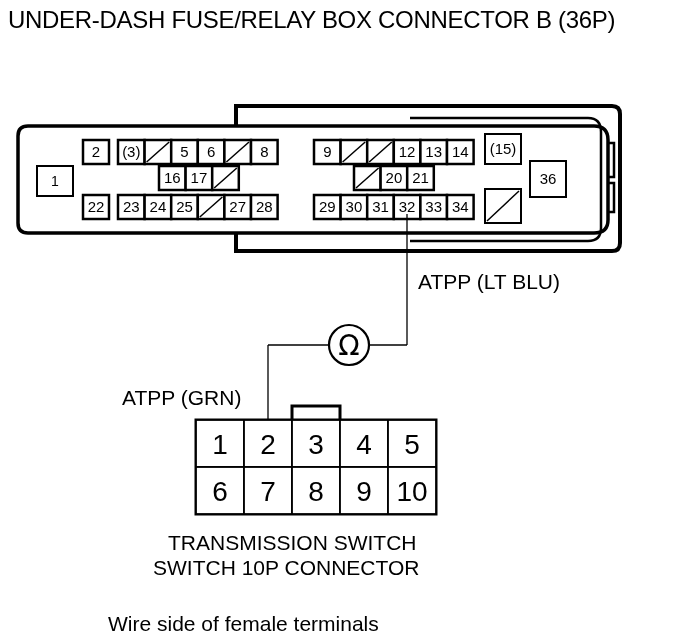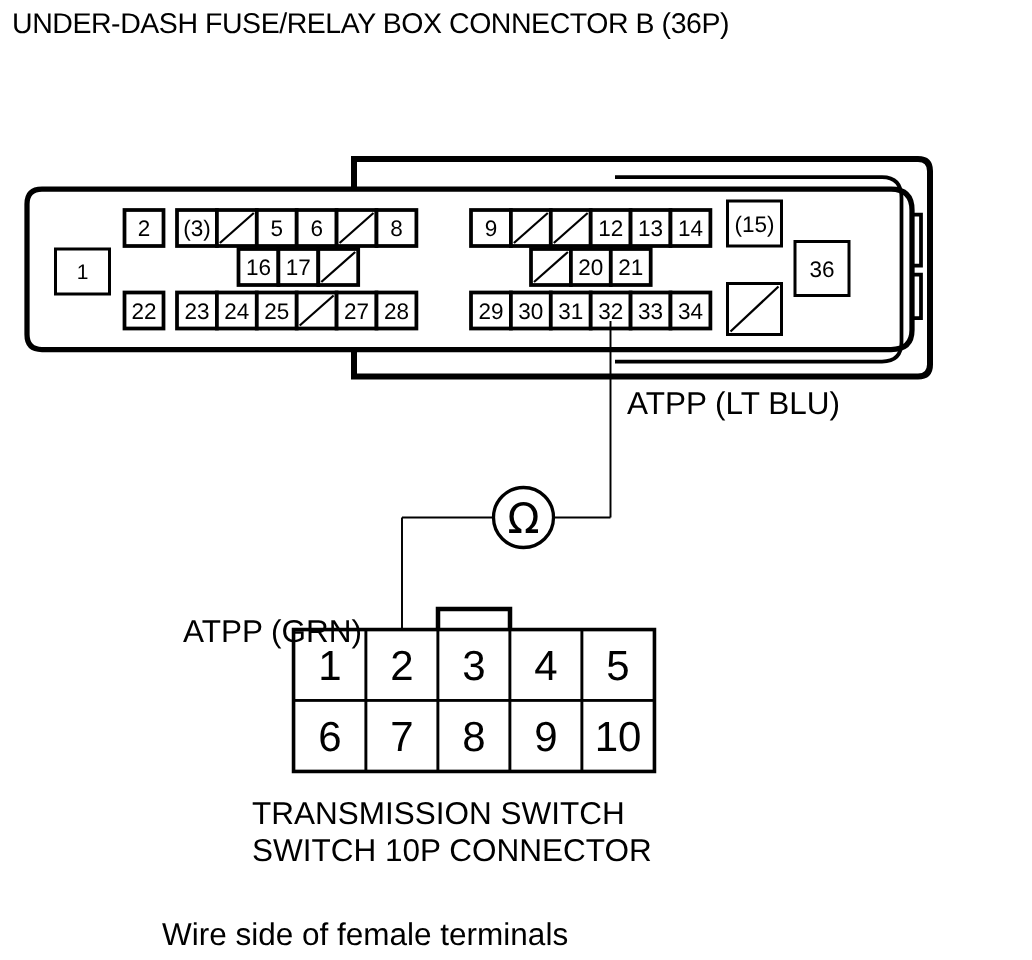--- a/index.html
+++ b/index.html
@@ -1,19 +1,19 @@
 <!DOCTYPE html>
 <html><head>
   <meta charset="utf-8">
   <style>
     html, body { margin: 0; padding: 0; background: #ffffff; }
     body { width: 688px; height: 640px; position: relative; overflow: hidden;
            font-family: "Liberation Sans", sans-serif; color: #000; }
     .abs { position: absolute; }
-    .title { left: 8px; top: 6px; font-size: 19px; letter-spacing: -0.3px; white-space: nowrap; }
+    .title { left: 8px; top: 6px; font-size: 24px; letter-spacing: -0.3px; white-space: nowrap; }
     svg { position: absolute; left: 0; top: 0; }
     .lbl { font-size: 21px; white-space: nowrap; }
     .pin text { font-family: "Liberation Sans", sans-serif; }
   </style>
 </head>
 <body>
 
 <div class="abs title">UNDER-DASH FUSE/RELAY BOX CONNECTOR B (36P)</div>
 
 <svg width="688" height="640" viewBox="0 0 688 640">
@@ -224,17 +224,17 @@
         <rect x="340" y="467" width="48" height="47" fill="#fff" stroke="#000" stroke-width="1.8"></rect>
         <text x="364" y="500.58" text-anchor="middle" font-size="28" font-family="&quot;Liberation Sans&quot;, sans-serif">9</text>
       </g>
       <g>
         <rect x="388" y="467" width="48" height="47" fill="#fff" stroke="#000" stroke-width="1.8"></rect>
         <text x="412" y="500.58" text-anchor="middle" font-size="28" font-family="&quot;Liberation Sans&quot;, sans-serif">10</text>
       </g>
     </g>
 </svg>
 
-<div class="abs lbl" style="left:418px; top:258px;text-align:center;">ATPP (LT BLU)</div>
-<div class="abs lbl" style="left:122px; top:386px;margin-top:24px;">ATPP (GRN)</div>
+<div class="abs lbl" style="left:418px; top:270px;text-align:center;">ATPP (LT BLU)</div>
+<div class="abs lbl" style="left:122px; top:386px;">ATPP (GRN)</div>
 <div class="abs lbl" style="left:168px; top:531px;">TRANSMISSION SWITCH</div>
-<div class="abs lbl" style="left:168px; top:556px;">SWITCH 10P CONNECTOR</div>
+<div class="abs lbl" style="left:153px; top:556px;">SWITCH 10P CONNECTOR</div>
 <div class="abs lbl" style="left:108px; top:612px;">Wire side of female terminals</div>
 
 </body></html>

